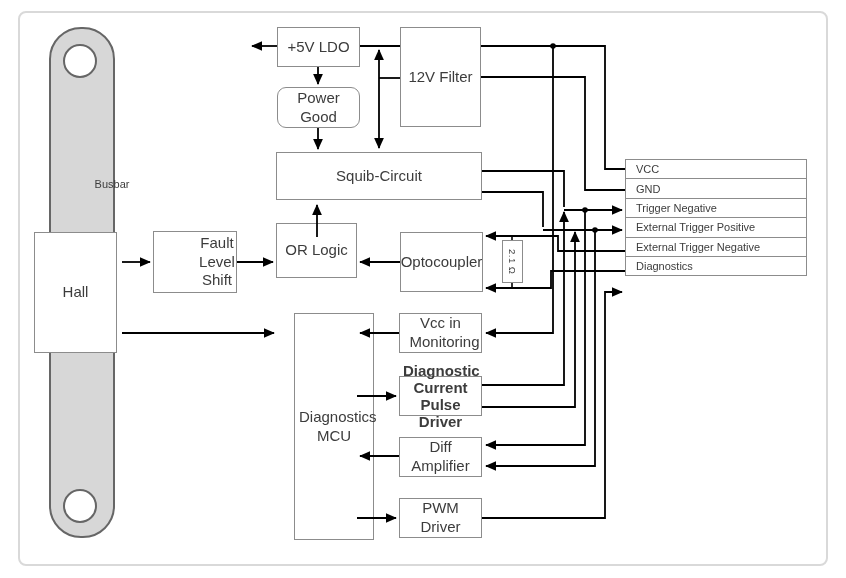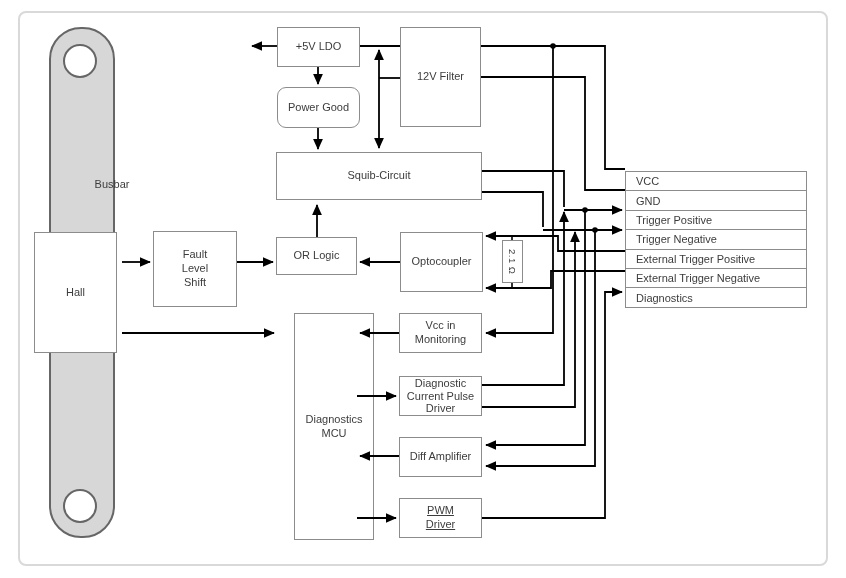--- a/index.html
+++ b/index.html
@@ -3,33 +3,33 @@
 <meta charset="utf-8">
 <style>
   html,body{margin:0;padding:0;background:#ffffff;}
   .canvas{position:relative;width:846px;height:578px;background:#ffffff;
           font-family:"Liberation Sans",sans-serif;overflow:hidden;}
   .frame{position:absolute;left:18px;top:11px;width:806px;height:551px;
          border:2px solid #d9d9d9;border-radius:8px;background:#ffffff;}
   .layer{position:absolute;left:0;top:0;width:846px;height:578px;pointer-events:none;}
   .node{position:absolute;background:#ffffff;border:1px solid #8c8c8c;
         display:flex;align-items:center;justify-content:center;text-align:center;
-        font-size:11px;color:#3c3c3c;line-height:1.25;box-sizing:border-box;}
+        font-size:15px;color:#3c3c3c;line-height:1.25;box-sizing:border-box;}
   .node .inner{display:inline-block;}
   .busbar-label{position:absolute;left:50px;top:178px;width:64px;text-align:center;
         font-size:11px;color:#3c3c3c;padding-left:30px;}
   .resistor{position:absolute;left:502px;top:240px;width:21px;height:43px;
         background:#ffffff;border:1px solid #8c8c8c;box-sizing:border-box;
         display:flex;align-items:center;justify-content:center;}
   .resistor span{writing-mode:vertical-rl;font-size:9.5px;color:#3c3c3c;letter-spacing:0.5px;}
   .connector{position:absolute;left:625px;top:159px;width:182px;}
   .pin-row{height:20.4px;border:1px solid #8c8c8c;margin-top:-1px;background:#ffffff;
         display:flex;align-items:center;padding-left:10px;font-size:11px;color:#3c3c3c;
         box-sizing:border-box;}
-  .pin-row:first-child{margin-top:12px;}
+  .pin-row:first-child{margin-top:0;}
   svg .w{stroke:#000000;stroke-width:1.8;fill:none;}
   svg .thin{stroke:#000000;stroke-width:1.6;fill:none;}
 </style>
 </head>
 <body>
 
 <div class="canvas">
   <div class="frame"></div>
 
   <svg class="layer" viewBox="0 0 846 578">
@@ -37,25 +37,25 @@
     <circle cx="80" cy="61" r="16" fill="#ffffff" stroke="#666666" stroke-width="2"></circle>
     <circle cx="80" cy="506" r="16" fill="#ffffff" stroke="#666666" stroke-width="2"></circle>
   </svg>
 
   <div class="busbar-label">Busbar</div>
 
   <div class="node" style="left:34px;top:232px;width:83px;height:121px;">
     <span>Hall</span>
   </div>
 
-  <div class="node" style="left:153px;top:231px;width:84px;height:76px;">
+  <div class="node" style="left:153px;top:231px;width:84px;height:62px;justify-content:flex-end;">
     <span class="inner" style="width:38px;">Fault Level Shift</span>
   </div>
 
-  <div class="node" style="left:276px;top:237px;width:81px;height:38px;">
+  <div class="node" style="left:276px;top:223px;width:81px;height:55px;">
     <span>OR Logic</span>
   </div>
 
   <div class="node" style="left:277px;top:27px;width:83px;height:40px;">
     <span>+5V LDO</span>
   </div>
 
   <div class="node" style="left:277px;top:87px;width:83px;height:41px;border-radius:9px;">
     <span>Power Good</span>
   </div>
@@ -78,40 +78,37 @@
 
   <div class="node" style="left:277px;top:313px;width:80px;height:227px;margin-left:17px;">
     <span class="inner" style="width:70px;">Diagnostics MCU</span>
   </div>
 
   <div class="node" style="left:399px;top:313px;width:83px;height:40px;">
     <span class="inner" style="width:62px;">Vcc in Monitoring</span>
   </div>
 
   <div class="node" style="left:399px;top:376px;width:83px;height:40px;line-height:1.15;">
-    <span class="inner" style="width:75px;">Diagnostic Current Pulse Driver</span>
+    <span class="inner" style="width:75px;font-weight:bold;">Diagnostic Current Pulse Driver</span>
   </div>
 
   <div class="node" style="left:399px;top:437px;width:83px;height:40px;">
     <span>Diff Amplifier</span>
   </div>
 
   <div class="node" style="left:399px;top:498px;width:83px;height:40px;">
-    <span class="inner" style="width:40px;text-decoration:underline;">PWM Driver</span>
+    <span class="inner" style="width:40px;">PWM Driver</span>
   </div>
 
   <div class="connector">
     <div class="pin-row">
         <span>VCC</span>
       </div>
     <div class="pin-row">
         <span>GND</span>
-      </div>
-    <div class="pin-row">
-        <span>Trigger Positive</span>
       </div>
     <div class="pin-row">
         <span>Trigger Negative</span>
       </div>
     <div class="pin-row">
         <span>External Trigger Positive</span>
       </div>
     <div class="pin-row">
         <span>External Trigger Negative</span>
       </div>

